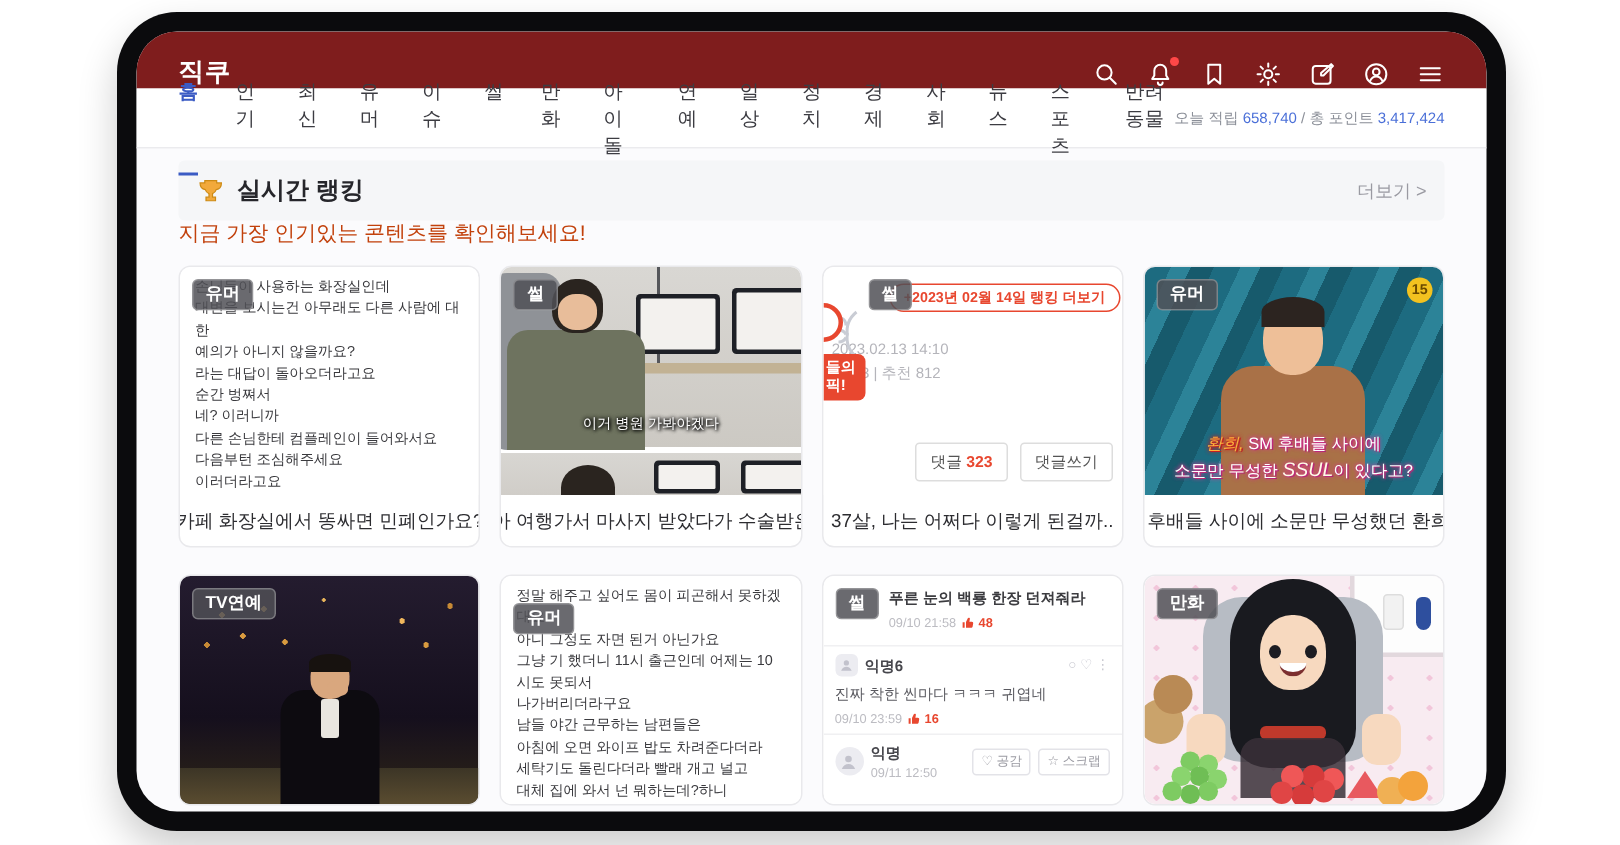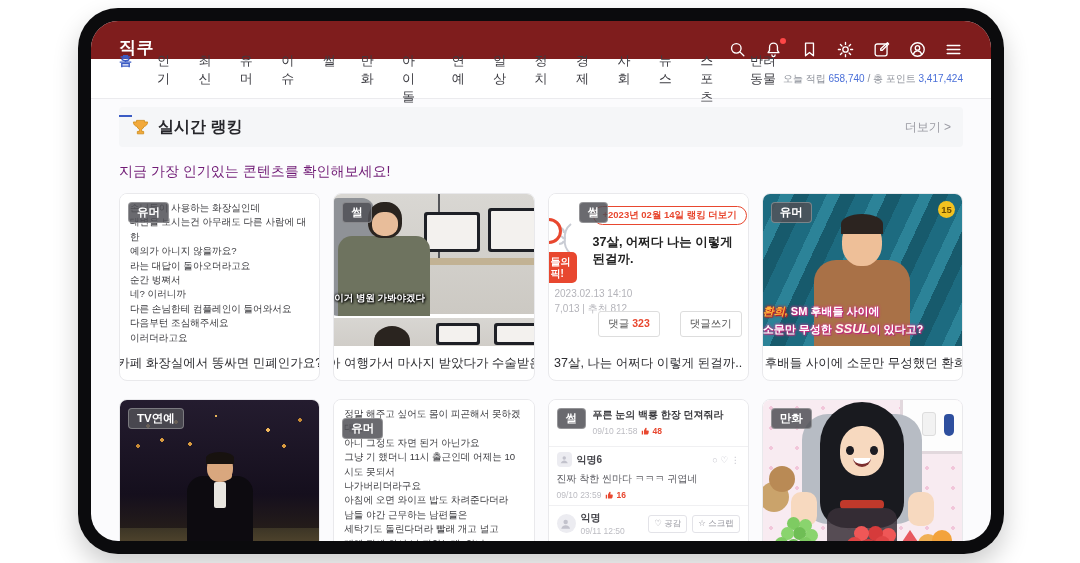--- a/index.html
+++ b/index.html
@@ -30,21 +30,21 @@
   .points{font-size:10px;color:#8b8f98;white-space:nowrap}
   .points b{color:#4a6fd8;font-weight:400}
   
   .content{padding:8px 28px 0}
   .band{height:40px;background:#f5f6f8;border-radius:4px;display:flex;
     align-items:center;justify-content:space-between;padding:0 12px}
   .band-title{display:flex;align-items:center;gap:8px;font-size:16px;
     font-weight:700;color:#26262b}
   .band-title svg{width:19px;height:19px}
   .more{font-size:12px;color:#9a9aa2;cursor:pointer}
-  .subtitle{margin-top:16px;font-size:14px;color:#701a75}
+  .subtitle{margin-top:0;font-size:14px;color:#c2410c}
   .grid{display:grid;grid-template-columns:repeat(4,1fr);gap:13px;margin-top:12px}
   .grid.row2{margin-top:18px}
   .card{background:#fff;border:1px solid #e9e9ec;border-radius:8px;
     overflow:hidden;position:relative;cursor:pointer}
   .thumb{height:152px;position:relative;overflow:hidden;background:#fff}
   .caption{height:34px;display:flex;align-items:center;justify-content:center;
     font-size:12.5px;color:#2c2c30;padding:0 8px;white-space:nowrap;overflow:hidden}
   .badge{position:absolute;top:8px;left:8px;background:rgba(80,80,86,.85);
     border:1px solid rgba(255,255,255,.28);color:#fff;font-size:11.5px;
     font-weight:700;padding:3px 8px;border-radius:4px;z-index:6;line-height:1.1}
@@ -59,59 +59,59 @@
   .p-face{position:absolute;left:38px;top:18px;width:26px;height:24px;
     background:#e8bd9a;border-radius:45%}
   .p-body{position:absolute;left:4px;top:42px;width:92px;height:80px;
     background:#6e735f;border-radius:14px 14px 0 0}
   .desk{position:absolute;right:-6px;top:64px;width:118px;height:7px;background:#c2b294}
   .monitor{position:absolute;background:#1e2026;border-radius:3px;padding:3px}
   .monitor .scr{width:100%;height:100%;background:#f3f1ee;border-radius:1px}
   .m1{top:18px;right:54px;width:56px;height:40px}
   .m2{top:14px;right:-4px;width:50px;height:44px}
   .tripod{position:absolute;left:104px;top:0;width:2px;height:64px;background:#55565a}
-  .photo-sub{position:absolute;left:0;right:0;top:98px;color:#fff;
-    font-size:9.5px;font-weight:700;z-index:3;
+  .photo-sub{position:absolute;left:0;right:0;top:98px;text-align:center;color:#fff;
+    font-size:9.5px;font-weight:400;z-index:3;
     text-shadow:0 0 3px #000,0 0 3px #000,1px 1px 2px #000}
   .frame2{position:absolute;left:0;right:0;bottom:0;height:30px;
     background:linear-gradient(#d8d6d2,#d0cdc8);border-top:2px solid #fff}
   .f2-head{position:absolute;left:40px;top:8px;width:36px;height:30px;
     background:#2a241f;border-radius:50% 50% 0 0}
   .f2-m{position:absolute;top:5px;width:44px;height:22px}
   
   .post{padding:10px 8px 0 44px}
   .emblem{position:absolute;left:-13px;top:24px;width:26px;height:26px;
     border-radius:50%;background:#fff;border:3px solid #e8472f;z-index:2}
   .laurel{position:absolute;left:2px;top:28px;width:26px;height:34px;z-index:1}
   .laurel path{stroke:#c9ccd4;fill:none;stroke-width:2}
   .ribbon{position:absolute;left:-8px;top:58px;background:#e8472f;color:#fff;
     font-size:10px;font-weight:800;line-height:1.15;padding:4px 6px 4px 10px;
     border-radius:0 5px 5px 0;z-index:3}
   .rank-pill{display:inline-block;border:1.5px solid #e8472f;color:#e8472f;
     font-size:9.5px;font-weight:700;padding:2px 9px;border-radius:11px;white-space:nowrap}
   .ptitle{margin-top:9px;font-size:12.5px;font-weight:800;color:#222}
   .pdate{margin-top:20px;margin-left:-38px;font-size:10px;color:#b4b4ba}
   .pmeta{margin-top:3px;margin-left:-38px;font-size:10px;color:#b4b4ba}
-  .pbtns{position:absolute;right:6px;bottom:9px;display:flex;gap:20px}
+  .pbtns{position:absolute;right:6px;bottom:9px;display:flex;gap:8px}
   .pbtn{border:1px solid #ddd;border-radius:3px;background:#fff;color:#555;
     font-size:10.5px;padding:5px 9px;white-space:nowrap}
   .pbtn b{color:#e8472f;font-weight:700}
   
   .tvbg{position:absolute;inset:0;
     background:repeating-linear-gradient(115deg,#1d6b80 0 16px,#2c8398 16px 28px,#175a6c 28px 42px)}
   .tv-head{position:absolute;left:50%;top:26px;transform:translateX(-50%);
     width:40px;height:46px;background:#eebf98;border-radius:46%}
   .tv-hair{position:absolute;left:50%;top:20px;transform:translateX(-50%);
     width:42px;height:20px;background:#2c2420;border-radius:50% 50% 0 0}
   .sweater{position:absolute;left:50%;top:66px;transform:translateX(-50%);
     width:96px;height:86px;background:#a97147;border-radius:22px 22px 0 0}
   .age{position:absolute;top:7px;right:7px;width:17px;height:17px;background:#f3c21f;
     border-radius:50%;color:#6b4a00;font-size:9.5px;font-weight:800;display:flex;
     align-items:center;justify-content:center;z-index:4}
-  .tvcap{position:absolute;left:0;right:0;font-weight:700;z-index:4;
+  .tvcap{position:absolute;left:0;right:0;text-align:center;font-weight:400;z-index:4;
     white-space:nowrap}
   .tvcap1{bottom:27px;font-size:11px}
   .tvcap2{bottom:9px;font-size:11px}
   .cap-hl{color:#ffb13b;font-style:italic;
     text-shadow:0 0 3px #c32121,0 0 3px #c32121,1px 1px 0 #c32121}
   .cap-w{color:#fff;text-shadow:0 0 3px #d6368f,0 0 3px #d6368f,1px 1px 0 #a9246d}
   .cap-ssul{color:#fffbe8;font-size:13px;font-style:italic;
     text-shadow:0 0 3px #d6368f,0 0 4px #d6368f,1px 1px 0 #a9246d}
   
   .awardbg{position:absolute;inset:0;
@@ -357,21 +357,20 @@
             <div class="emblem"></div>
             <svg class="laurel" viewBox="0 0 26 34">
               <path d="M20 2c-5 4-7 10-6 16M20 32c-5-4-7-10-6-16"></path>
               <path d="M10 6c2 1 3 3 3 5M8 14c2 0 4 1 5 3M8 22c2 0 4-1 5-3"></path>
             </svg>
             <div class="ribbon">
               <div>들의</div>
               <div>픽!</div>
             </div>
             <div class="rank-pill">+2023년 02월 14일 랭킹 더보기</div>
-            <div class="ptitle">37살, 어쩌다 나는 이렇게 된걸까.</div>
             <div class="pdate">2023.02.13 14:10</div>
             <div class="pmeta">7,013 | 추천 812</div>
             <div class="pbtns">
               <div class="pbtn">
                 <span>댓글</span>
                 <b>323</b>
               </div>
               <div class="pbtn">댓글쓰기</div>
             </div>
           </div>
@@ -414,22 +413,22 @@
         </div>
 
         <div class="card">
           <div class="thumb">
             <span class="badge" style="top:18px">유머</span>
             <div class="textwall">
               <div>정말 해주고 싶어도 몸이 피곤해서 못하겠대요</div>
               <div>아니 그정도 자면 된거 아닌가요</div>
               <div>그냥 기 했더니 11시 출근인데 어제는 10시도 못되서</div>
               <div>나가버리더라구요</div>
+              <div>남들 야간 근무하는 남편들은</div>
               <div>아침에 오면 와이프 밥도 차려준다더라</div>
-              <div>남들 야간 근무하는 남편들은</div>
               <div>세탁기도 돌린다더라 빨래 개고 널고</div>
               <div>대체 집에 와서 넌 뭐하는데?하니</div>
 
             </div>
           </div>
         </div>
 
         <div class="card">
           <div class="thumb cwrap">
             <span class="badge">썰</span>

